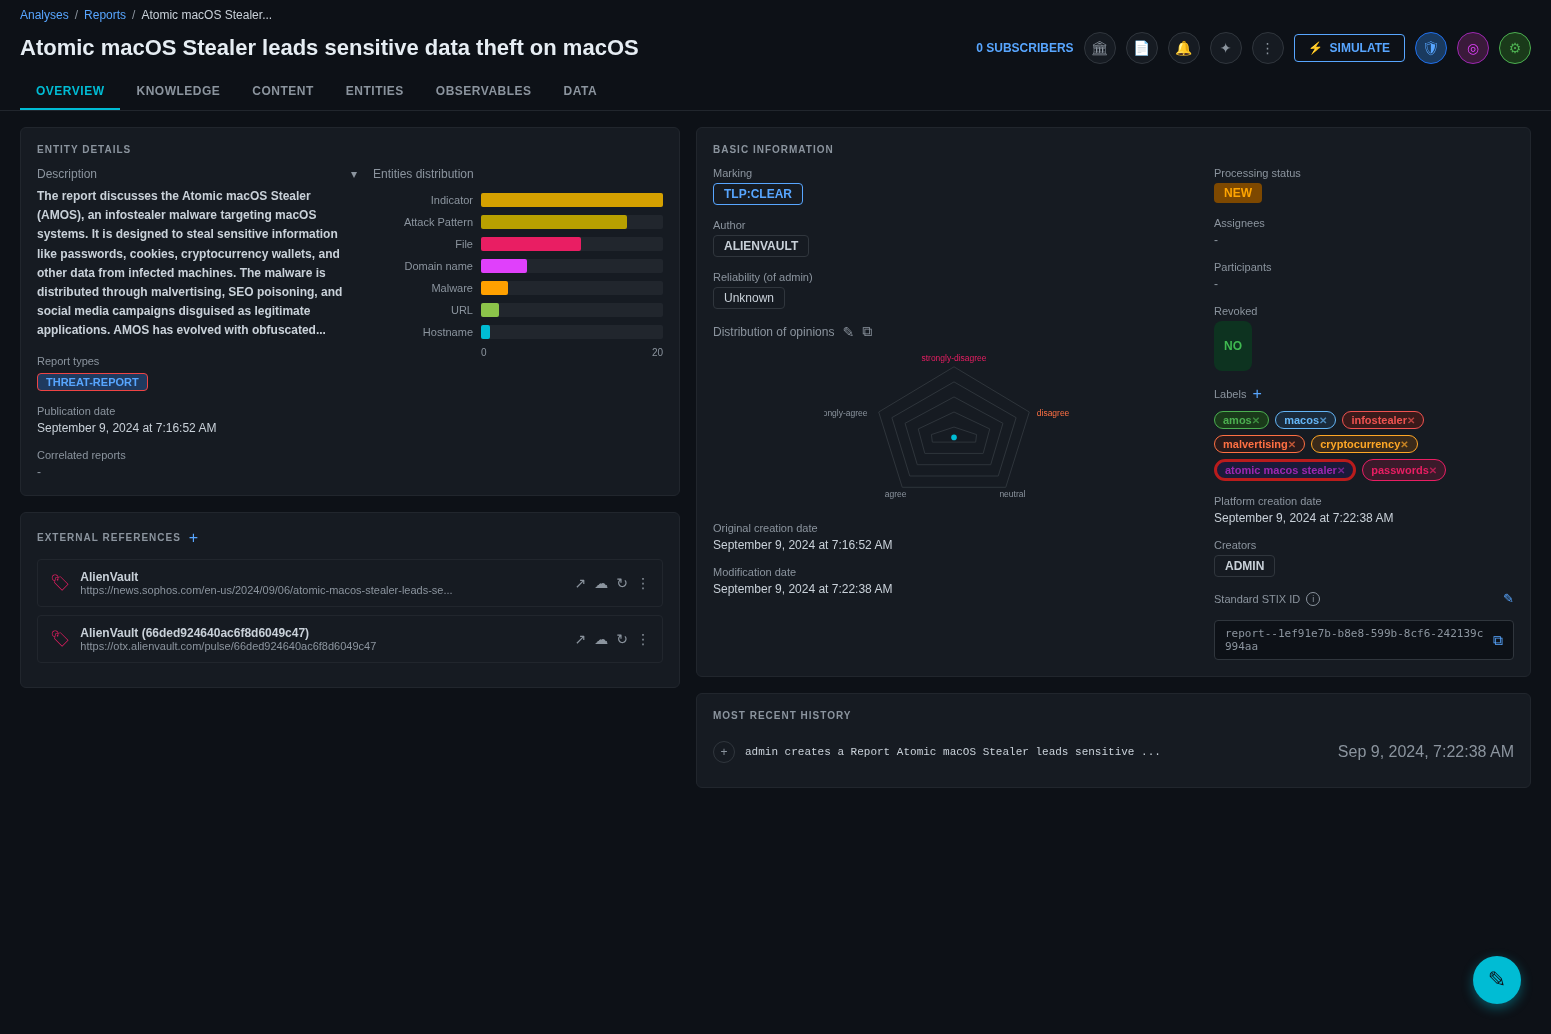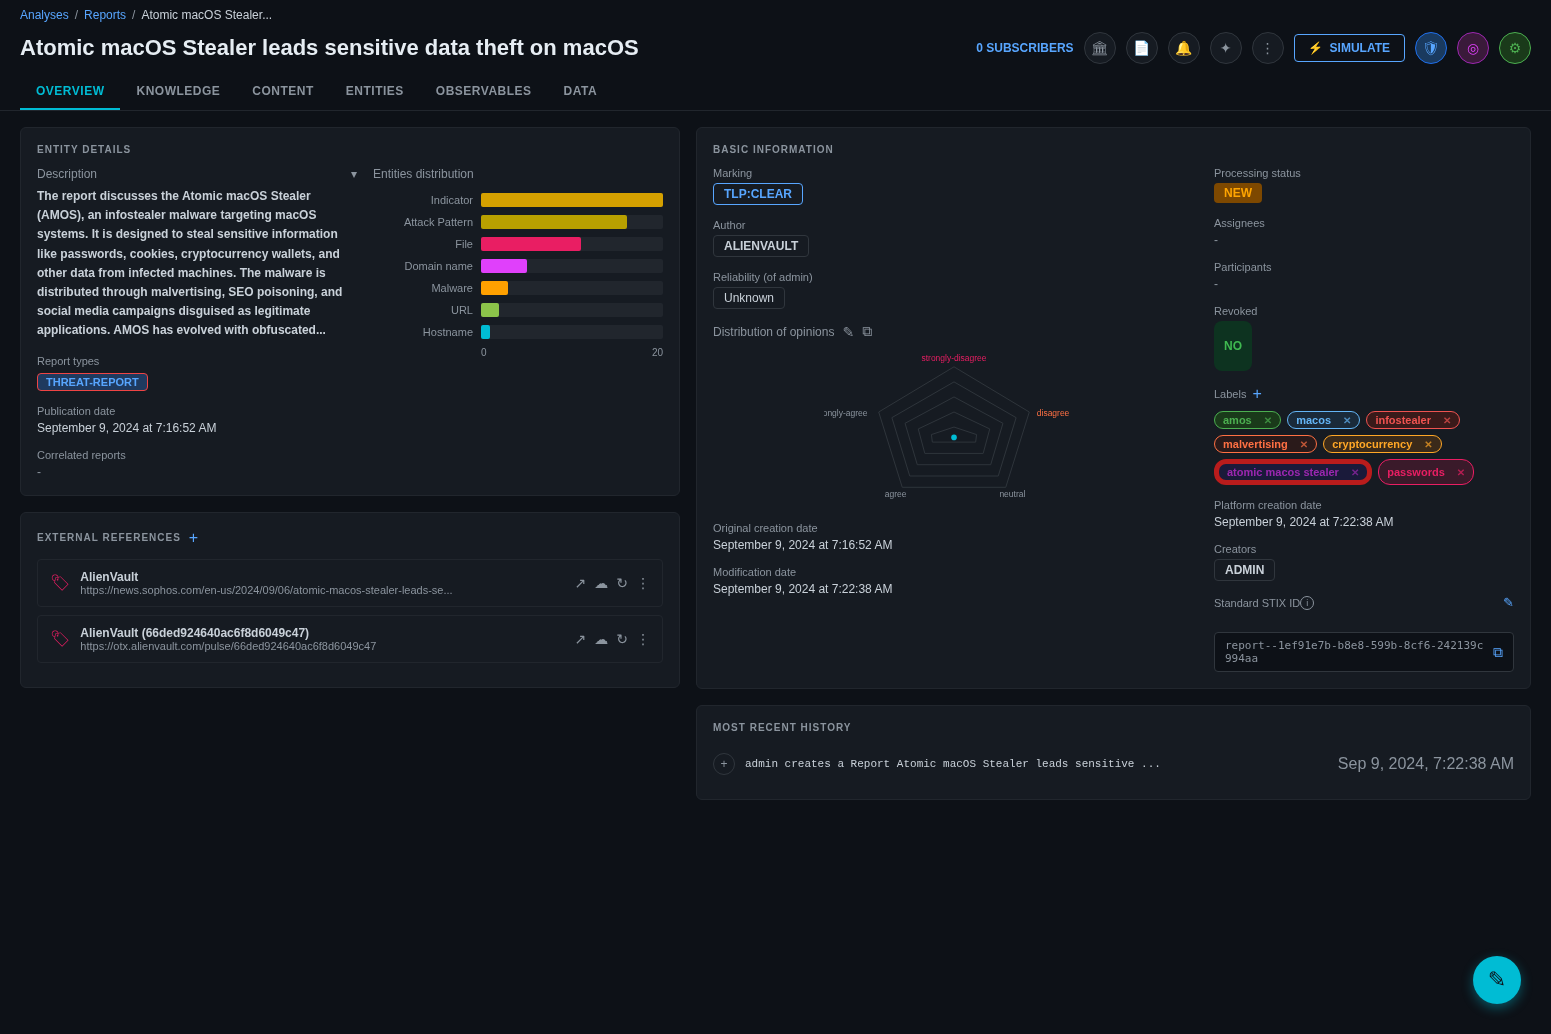--- a/index.html
+++ b/index.html
@@ -326,43 +326,44 @@
       gap: 6px;
       font-size: 11px;
       color: #8b949e;
       margin-bottom: 8px;
     }
     .add-icon { color: #58a6ff; cursor: pointer; font-size: 16px; font-weight: 300; }
     .label-tags { display: flex; flex-wrap: wrap; gap: 6px; }
     .label-tag {
       display: inline-flex;
       align-items: center;
-      gap: 12px;
+      gap: 0;
       padding: 2px 8px;
       border-radius: 12px;
       font-size: 11px;
       font-weight: 600;
       cursor: default;
     }
     .label-tag .close-x { cursor: pointer; font-size: 10px; opacity: 0.7; }
     .label-tag.amos { background: #1a3a1a; color: #4caf50; border: 1px solid #4caf50; }
     .label-tag.macos { background: #1a2a3a; color: #64b5f6; border: 1px solid #64b5f6; }
     .label-tag.infostealer { background: #3a1a1a; color: #ef5350; border: 1px solid #ef5350; }
     .label-tag.malvertising { background: #2a1a1a; color: #ff7043; border: 1px solid #ff7043; }
     .label-tag.cryptocurrency { background: #3a2a1a; color: #ffa726; border: 1px solid #ffa726; }
-    .label-tag.atomic-macos-stealer { background: #1a1a3a; color: #9c27b0; border: 5px solid #b91c1c; }
+    .label-tag.atomic-macos-stealer { background: #1a1a3a; color: #9c27b0; border: 3px solid #b91c1c; }
     .label-tag.passwords { background: #3a1a2a; color: #e91e63; border: 1px solid #e91e63; }
 
     .stix-section { margin-top: 14px; }
     .stix-header {
       display: flex;
       align-items: center;
-      font-size: 11px;
-      color: #8b949e;
-      margin-bottom: 22px;
+      gap: 6px;
+      font-size: 11px;
+      color: #8b949e;
+      margin-bottom: 14px;
     }
     .stix-edit-icon { color: #58a6ff; cursor: pointer; margin-left: auto; font-size: 13px; }
     .stix-id-box {
       display: flex;
       align-items: center;
       justify-content: space-between;
       background: #0d1117;
       border: 1px solid #30363d;
       border-radius: 4px;
       padding: 6px 10px;

